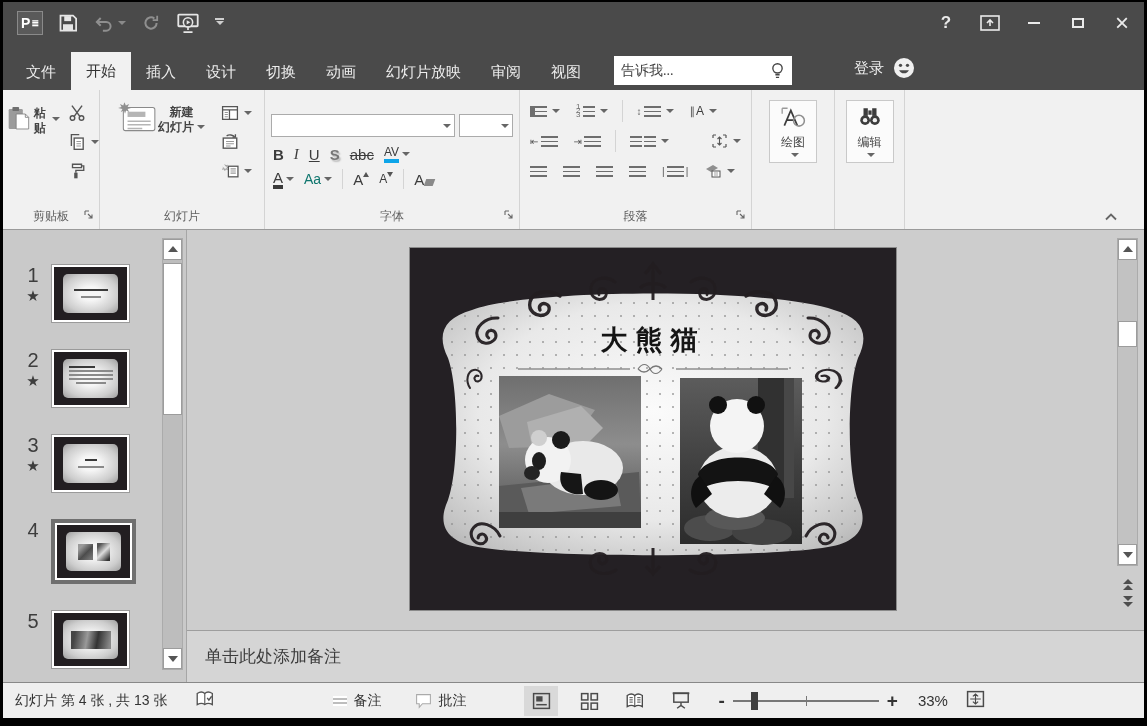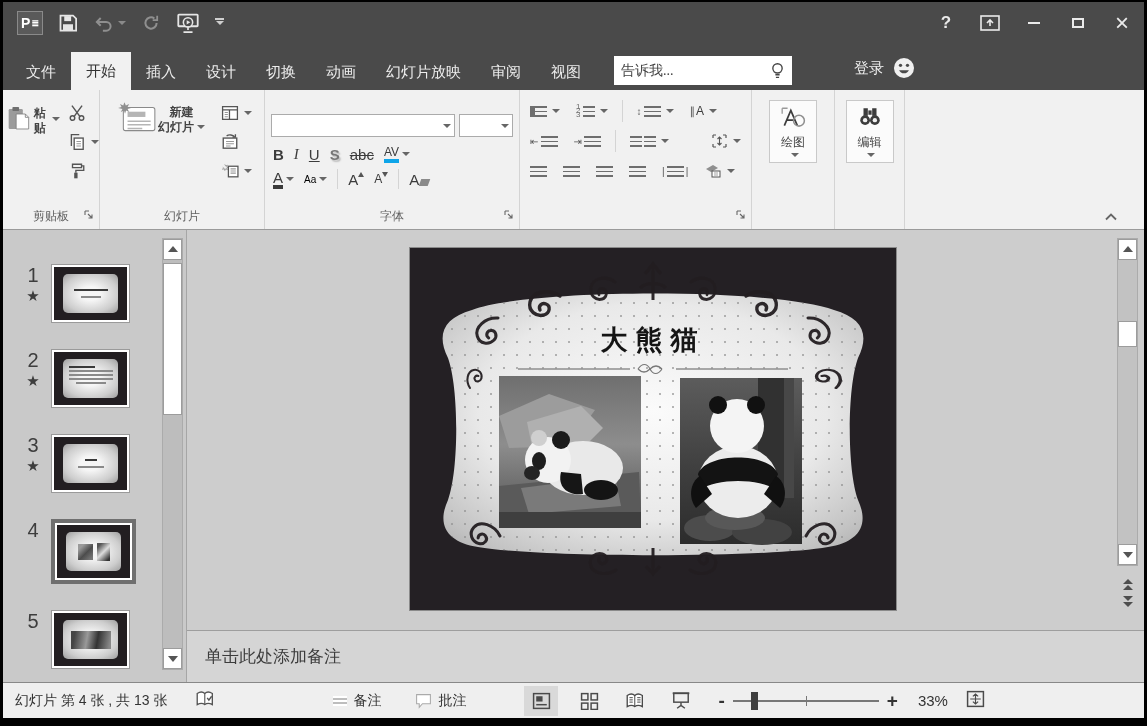--- a/index.html
+++ b/index.html
@@ -288,21 +288,21 @@
           <span style="font-size:12px; color:#3c3c3c; border-bottom:4px solid #0ea5e9;">AV</span>
           <span class="dd"></span>
         </span>
       </div>
       <div class="frow" style="margin-top:6px;">
         <span style="display:flex;align-items:center;">
           <span class="fletter" style="border-bottom:4px solid #3a3a3a; line-height:15px;">A</span>
           <span class="dd"></span>
         </span>
         <span style="display:flex;align-items:center;">
-          <span style="font-size:10px;color:#000000;">Aa</span>
+          <span style="font-size:14px;color:#0f766e;">Aa</span>
           <span class="dd"></span>
         </span>
         <span style="width:1px;height:20px;background:#d4d4d4;"></span>
         <span style="display:flex;align-items:flex-start;">
           <span class="fletter">A</span>
           <span style="width:0;height:0;border:3.5px solid transparent;border-bottom:5px solid #555;position:relative;top:-2px;"></span>
         </span>
         <span style="display:flex;align-items:flex-start;">
           <span class="fletter" style="font-size:12px;">A</span>
           <span style="width:0;height:0;border:3.5px solid transparent;border-top:5px solid #555;position:relative;top:0;"></span>
@@ -389,20 +389,21 @@
           <span class="sbtn">
             <svg width="18" height="16" viewBox="0 0 18 16">
                 <path d="M2 6 L9 2 l5 3 -7 4 Z" fill="#8f8f8f"></path>
                 <rect x="8" y="8" width="8" height="6" fill="#fff" stroke="#555"></rect>
                 <path d="M10 10 h4 M10 12 h4" stroke="#999" stroke-width="0.9"></path>
               </svg>
             <span class="dd"></span>
           </span>
         </div>
       </div>
+      <span class="glabel">段落</span>
       <span class="glaunch">
         <svg width="10" height="10" viewBox="0 0 10 10">
             <path d="M1 1 h4 M1 1 v4 M4 4 l4 4 M8 4.5 v3.5 h-3.5" fill="none" stroke="#666" stroke-width="1.1"></path>
           </svg>
       </span>
     </div>
 
     <div class="rgroup" style="width:83px; padding-top:10px;">
       <div class="collbtn">
         <svg width="26" height="24" viewBox="0 0 24 22">

